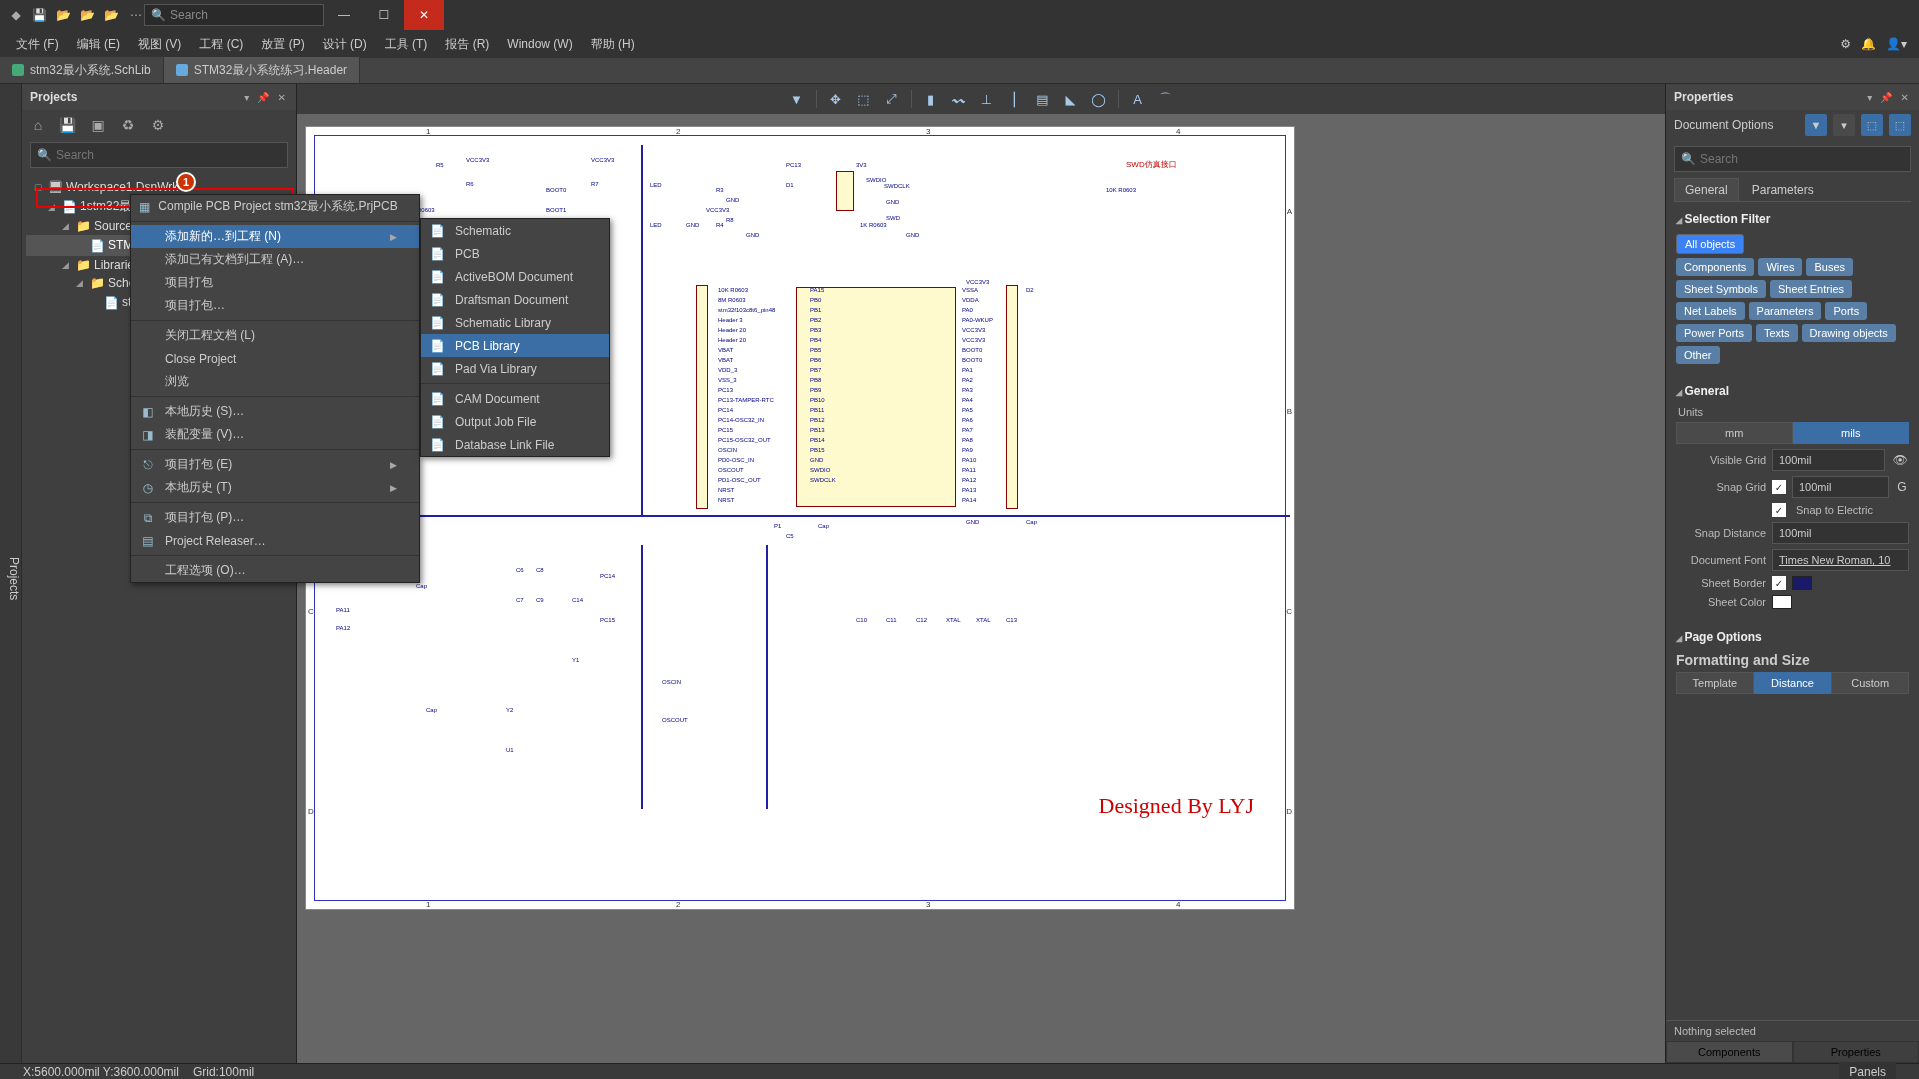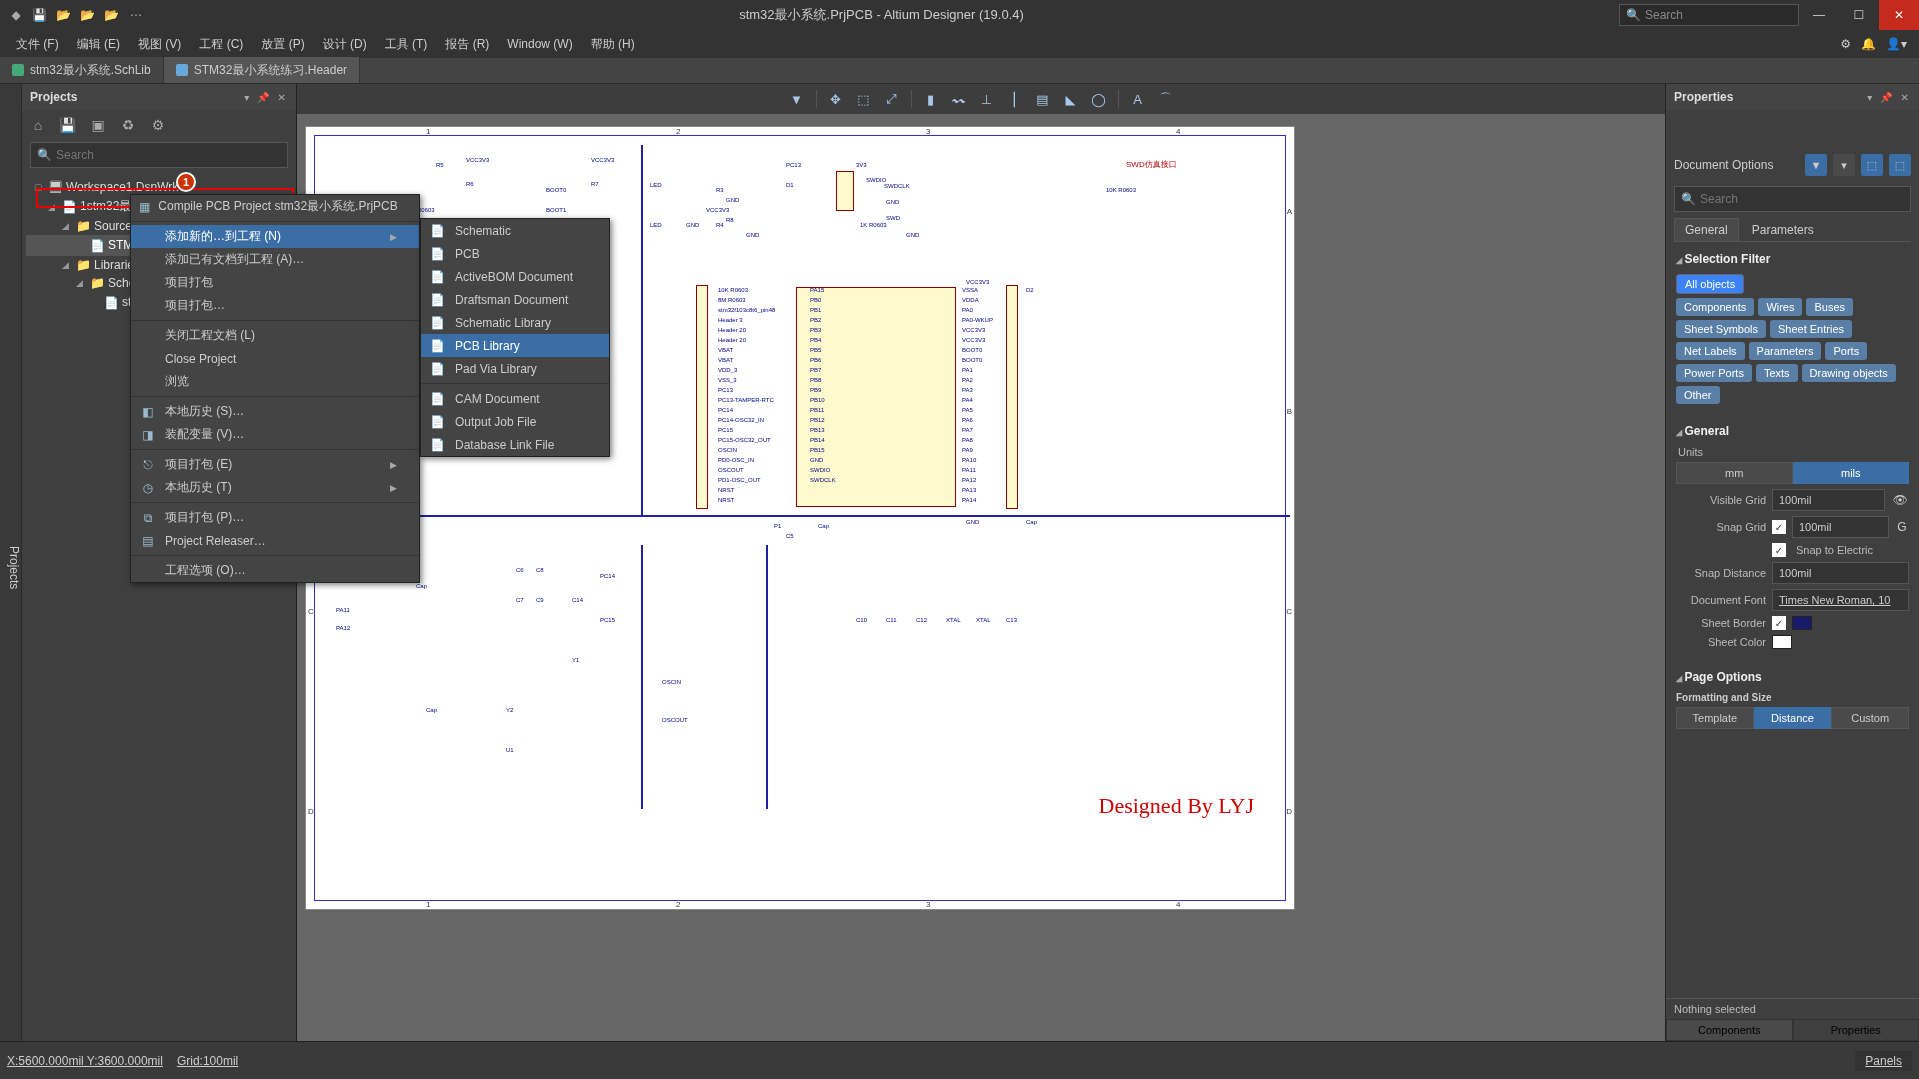--- a/index.html
+++ b/index.html
@@ -69,21 +69,21 @@
 .ctxmenu .row { height: 23px; display: flex; align-items: center; padding: 0 22px 0 8px; gap: 8px; white-space: nowrap; position: relative; }
 .ctxmenu .row.sep { height: 1px; background: #333; padding: 0; margin: 3px 0; }
 .ctxmenu .row .menu-icon { width: 18px; text-align: center; color: #9bc; font-size: 12px; }
 .ctxmenu .row.highlight { background: #3a6ea5; color: #fff; }
 .ctxmenu .row .sub-arrow { margin-left: auto; font-size: 9px; color: #aaa; }
 
 
 .props-panel { width: 254px; background: #3f3f3f; display: flex; flex-direction: column; border-left: 1px solid #222; position: relative; }
 .props-search { margin: 6px 8px; height: 26px; background: #333; border: 1px solid #555; display: flex; align-items: center; padding: 0 6px; color: #888; gap: 4px; }
 .props-search input { flex: 1; background: transparent; border: none; color: #ccc; outline: none; }
-.props-head { display: flex; align-items: center; padding: 4px 8px; gap: 6px; color: #ccc; margin-top: 40px; }
+.props-head { display: flex; align-items: center; padding: 4px 8px; gap: 6px; color: #ccc; }
 .props-head .spacer { flex: 1; }
 .props-head .chip { background: #3a6ea5; width: 22px; height: 22px; display: inline-flex; align-items: center; justify-content: center; border-radius: 2px; font-size: 11px; }
 .props-head .chip.plain { background: #4a4a4a; }
 .props-tabs { display: flex; border-bottom: 1px solid #555; margin: 6px 8px 0; }
 .props-tabs .ptab { padding: 4px 10px; background: #4a4a4a; border: 1px solid #555; border-bottom: none; margin-right: 2px; color: #ccc; }
 .props-tabs .ptab.plain { background: transparent; border-color: transparent; }
 .props-section { padding: 6px 10px; color: #ccc; }
 .props-section .sec-title { padding: 4px 0; font-weight: bold; font-size: 12px; color: #eee; }
 .props-section .sec-title::before { content: "◢ "; font-size: 8px; color: #aaa; }
 .pill-row { display: flex; flex-wrap: wrap; gap: 4px; margin: 4px 0; }
@@ -97,38 +97,37 @@
 .toggle-group .tg.active { background: #3a6ea5; border-color: #3a6ea5; color: #fff; }
 .checkbox { width: 14px; height: 14px; background: #fff; display: inline-flex; align-items: center; justify-content: center; font-size: 10px; color: #333; }
 .swatch { width: 20px; height: 14px; border: 1px solid #222; }
 .props-footer { border-top: 1px solid #555; background: #3f3f3f; }
 .props-footer .footline { padding: 4px 8px; color: #bbb; font-size: 11px; }
 .props-footer .ftabs { display: flex; }
 .props-footer .ftab { flex: 1; padding: 4px; text-align: center; background: #4a4a4a; border: 1px solid #333; font-size: 11px; }
 .props-footer .ftab.active { background: #3f3f3f; }
 
 
-.statusbar { height: 38px; background: #3a3a3a; display: flex; align-items: center; color: #ccc; padding: 0 7px; font-size: 11px; border-top: 1px solid #222; text-decoration: underline; }
+.statusbar { height: 16px; background: #3a3a3a; display: flex; align-items: center; color: #ccc; padding: 0 23px; font-size: 11px; border-top: 1px solid #222; }
 .statusbar .right { margin-left: auto; background: #333; padding: 3px 10px; }
 
 .props-scroll { flex: 1; overflow-y: auto; }
 </style>
 </head>
 <body>
 
 <div class="titlebar">
   <div class="titlebar-left">
     <span class="ql-icon">◆</span>
     <span class="ql-icon">💾</span>
     <span class="ql-icon">📂</span>
     <span class="ql-icon">📂</span>
     <span class="ql-icon">📂</span>
     <span class="ql-icon">⋯</span>
   </div>
-  <div class="titlebar-title">stm32最小系统.PrjPCB - Altium Designer (19.0.4)</div>
   <div class="titlebar-search">
     <span>🔍</span>
     <span>Search</span>
   </div>
   <div class="titlebar-right">
     <span class="win-btn">—</span>
     <span class="win-btn">☐</span>
     <span class="win-btn close">✕</span>
   </div>
 </div>
@@ -603,21 +602,21 @@
         <span class="checkbox">✓</span>
         <span class="swatch" style="background:#1a1a6a;"></span>
       </div>
       <div class="field-row">
         <span class="label">Sheet Color</span>
         <span class="swatch" style="background:#fff;"></span>
       </div>
     </div>
     <div class="props-section">
       <div class="sec-title">Page Options</div>
-      <div style="color:#ccc; font-weight:bold; font-size:10px; margin:4px 0;">Formatting and Size</div>
+      <div style="color:#ccc; font-weight:bold; font-size:14px; margin:4px 0;">Formatting and Size</div>
       <div class="toggle-group">
         <div class="tg">Template</div>
         <div class="tg active">Distance</div>
         <div class="tg">Custom</div>
       </div>
       <div style="height:18px;"></div>
     </div>
     </div>
     <div class="props-footer">
       <div class="footline">Nothing selected</div>

